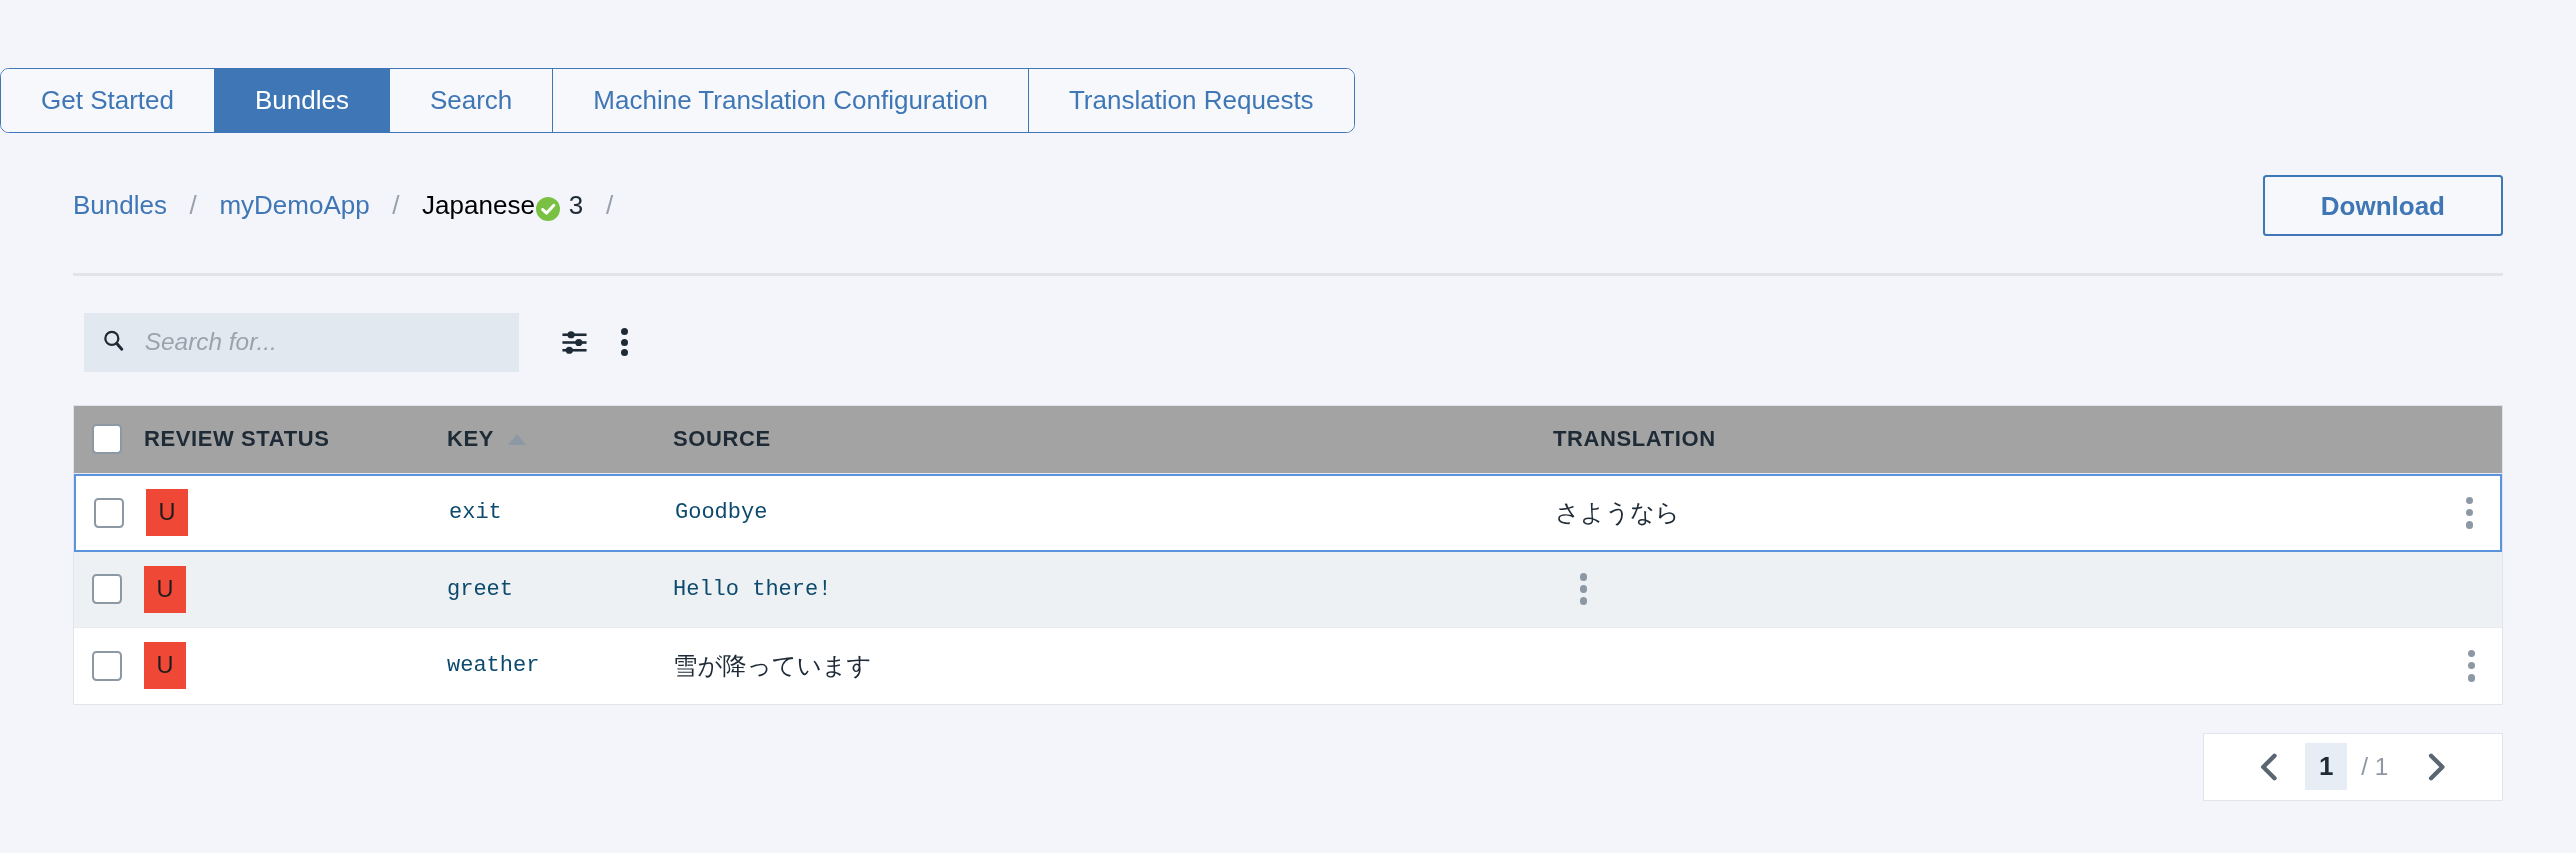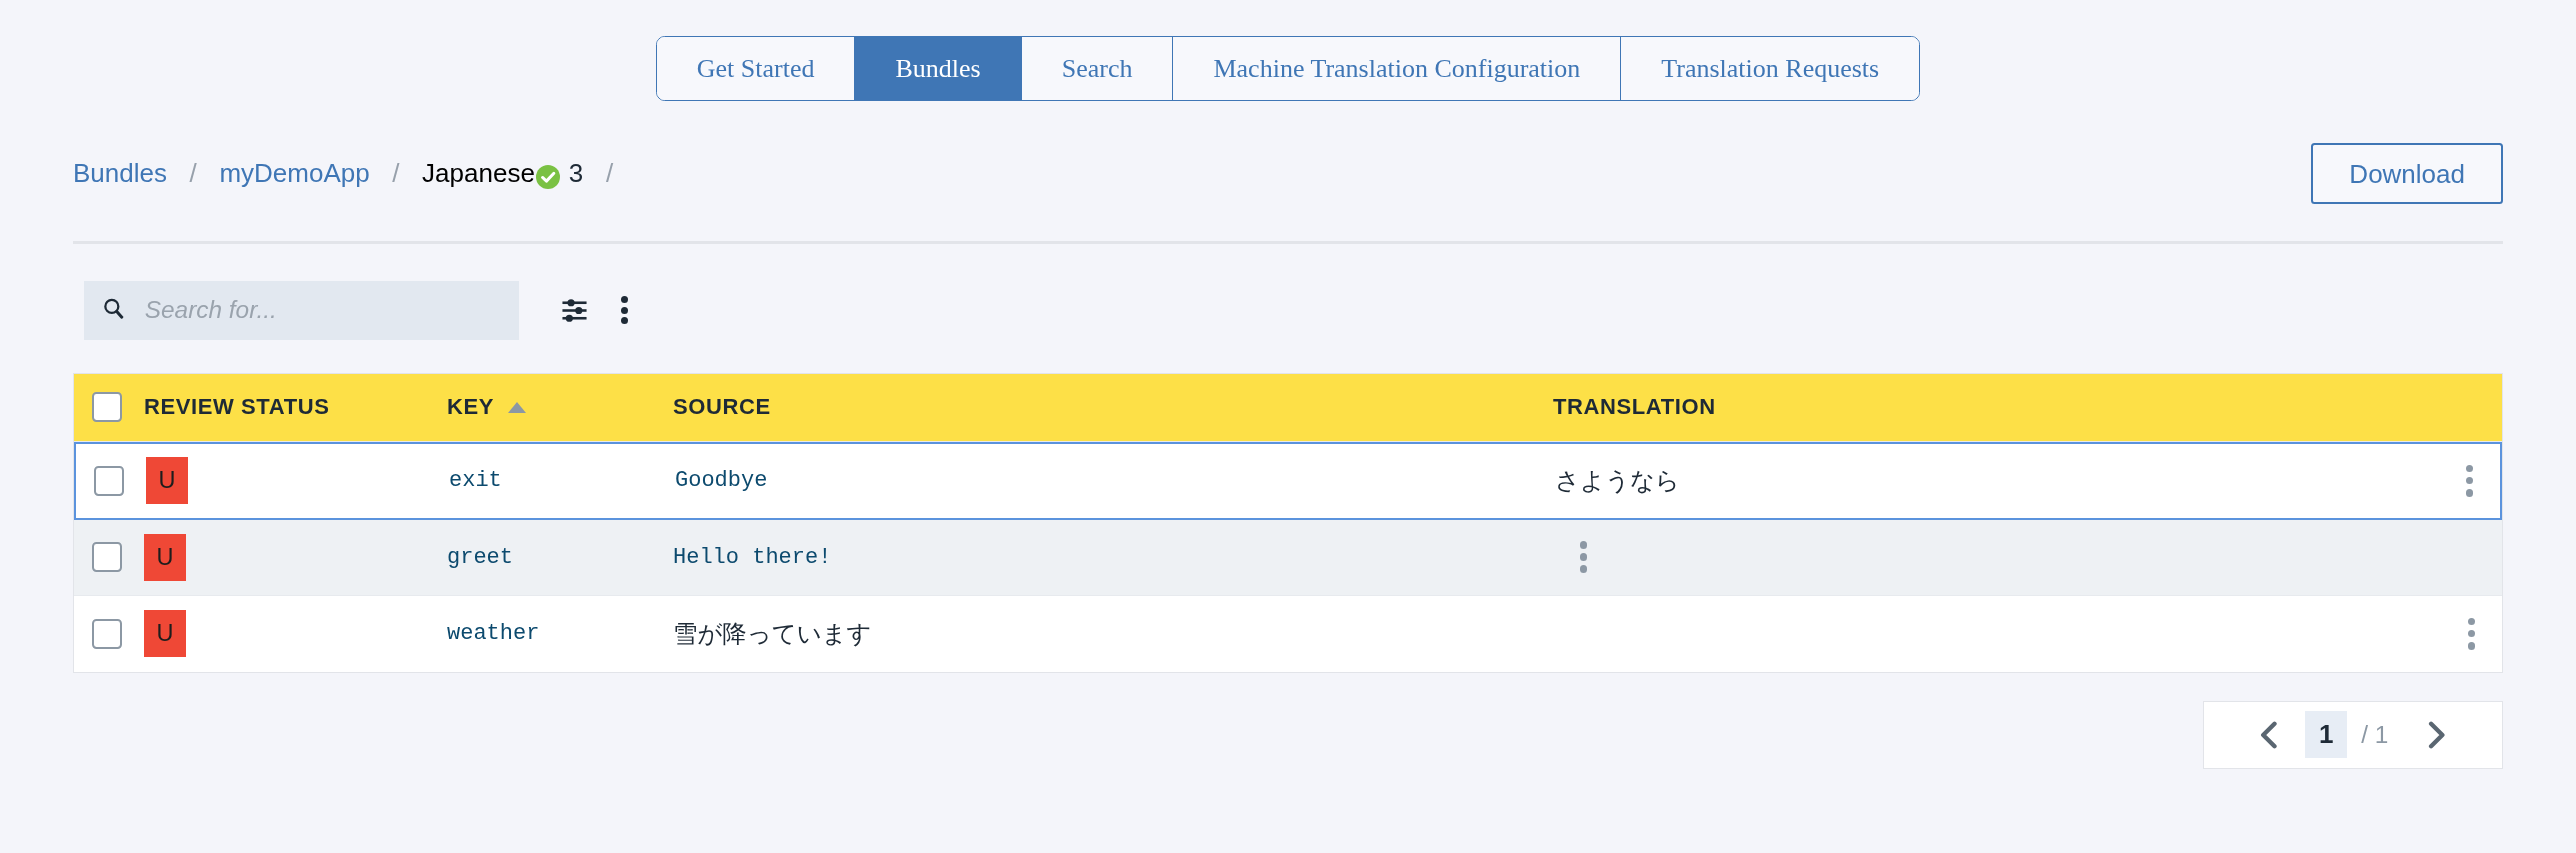--- a/index.html
+++ b/index.html
@@ -16,23 +16,21 @@
     position: relative;
     width: 2576px;
     height: 853px;
     background: #f4f5fa;
     overflow: hidden;
   }
 
   
   .tabbar-wrap {
     display: flex;
-    justify-content: center;
-    padding-top: 36px;
-    font-family: Liberation Serif, serif;
+    padding-top: 68px;
   }
   .tabbar {
     display: flex;
     border: 1.7px solid #3f76b5;
     border-radius: 8.7px;
     overflow: hidden;
     background: #f7f8fc;
   }
   .tab {
     font-size: 26px;
@@ -91,22 +89,22 @@
     color: #1e2a36;
     margin-left: 8.7px;
     margin-right: 0;
   }
 
   .download-btn {
     border: 2.6px solid #3f76b5;
     color: #3f76b5;
     background: #f7f8fc;
     font-size: 26px;
-    font-weight: normal;
-    padding: 0 36px;
+    font-weight: bold;
+    padding: 0 56px;
     height: 61px;
     line-height: 56px;
     border-radius: 3.5px;
     cursor: pointer;
     white-space: nowrap;
   }
 
   .divider {
     height: 2.6px;
     background: #e2e4e9;
@@ -162,21 +160,21 @@
   }
   .trow {
     display: flex;
     align-items: center;
     position: relative;
     border-bottom: 1.7px solid #e7eaee;
   }
   .trow:last-child { border-bottom: none; }
   .thead {
     height: 68px;
-    background: #fde047;
+    background: #a3a3a3;
     border-bottom: 1.7px solid #e7eaee;
   }
   .tbody-row { height: 76px; background: #ffffff; }
   .tbody-row.alt { background: #eef1f4; }
   .tbody-row.selected {
     border: 2.6px solid #5b93dd;
     height: 78px;
   }
 
   .c-check { width: 51px; display: flex; justify-content: center; padding-left: 15.7px; }

